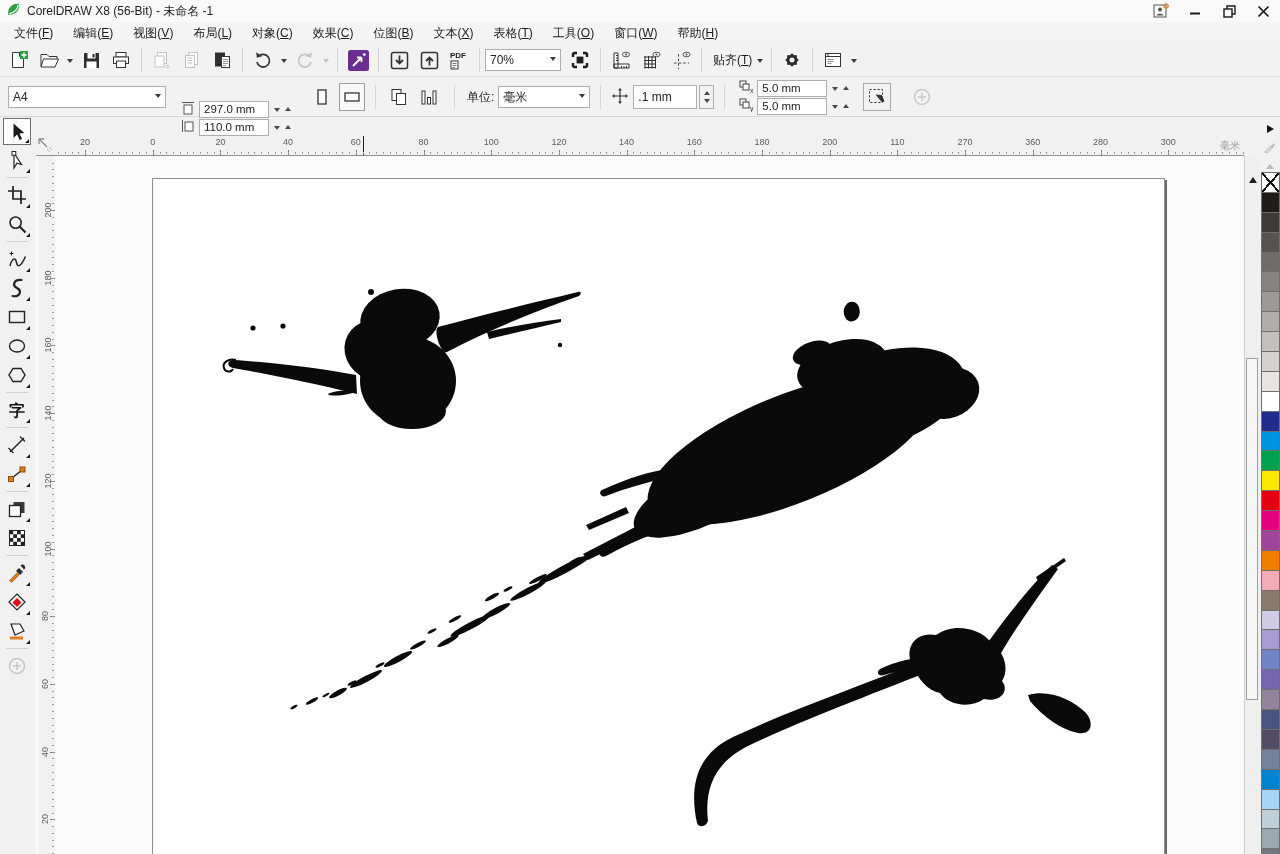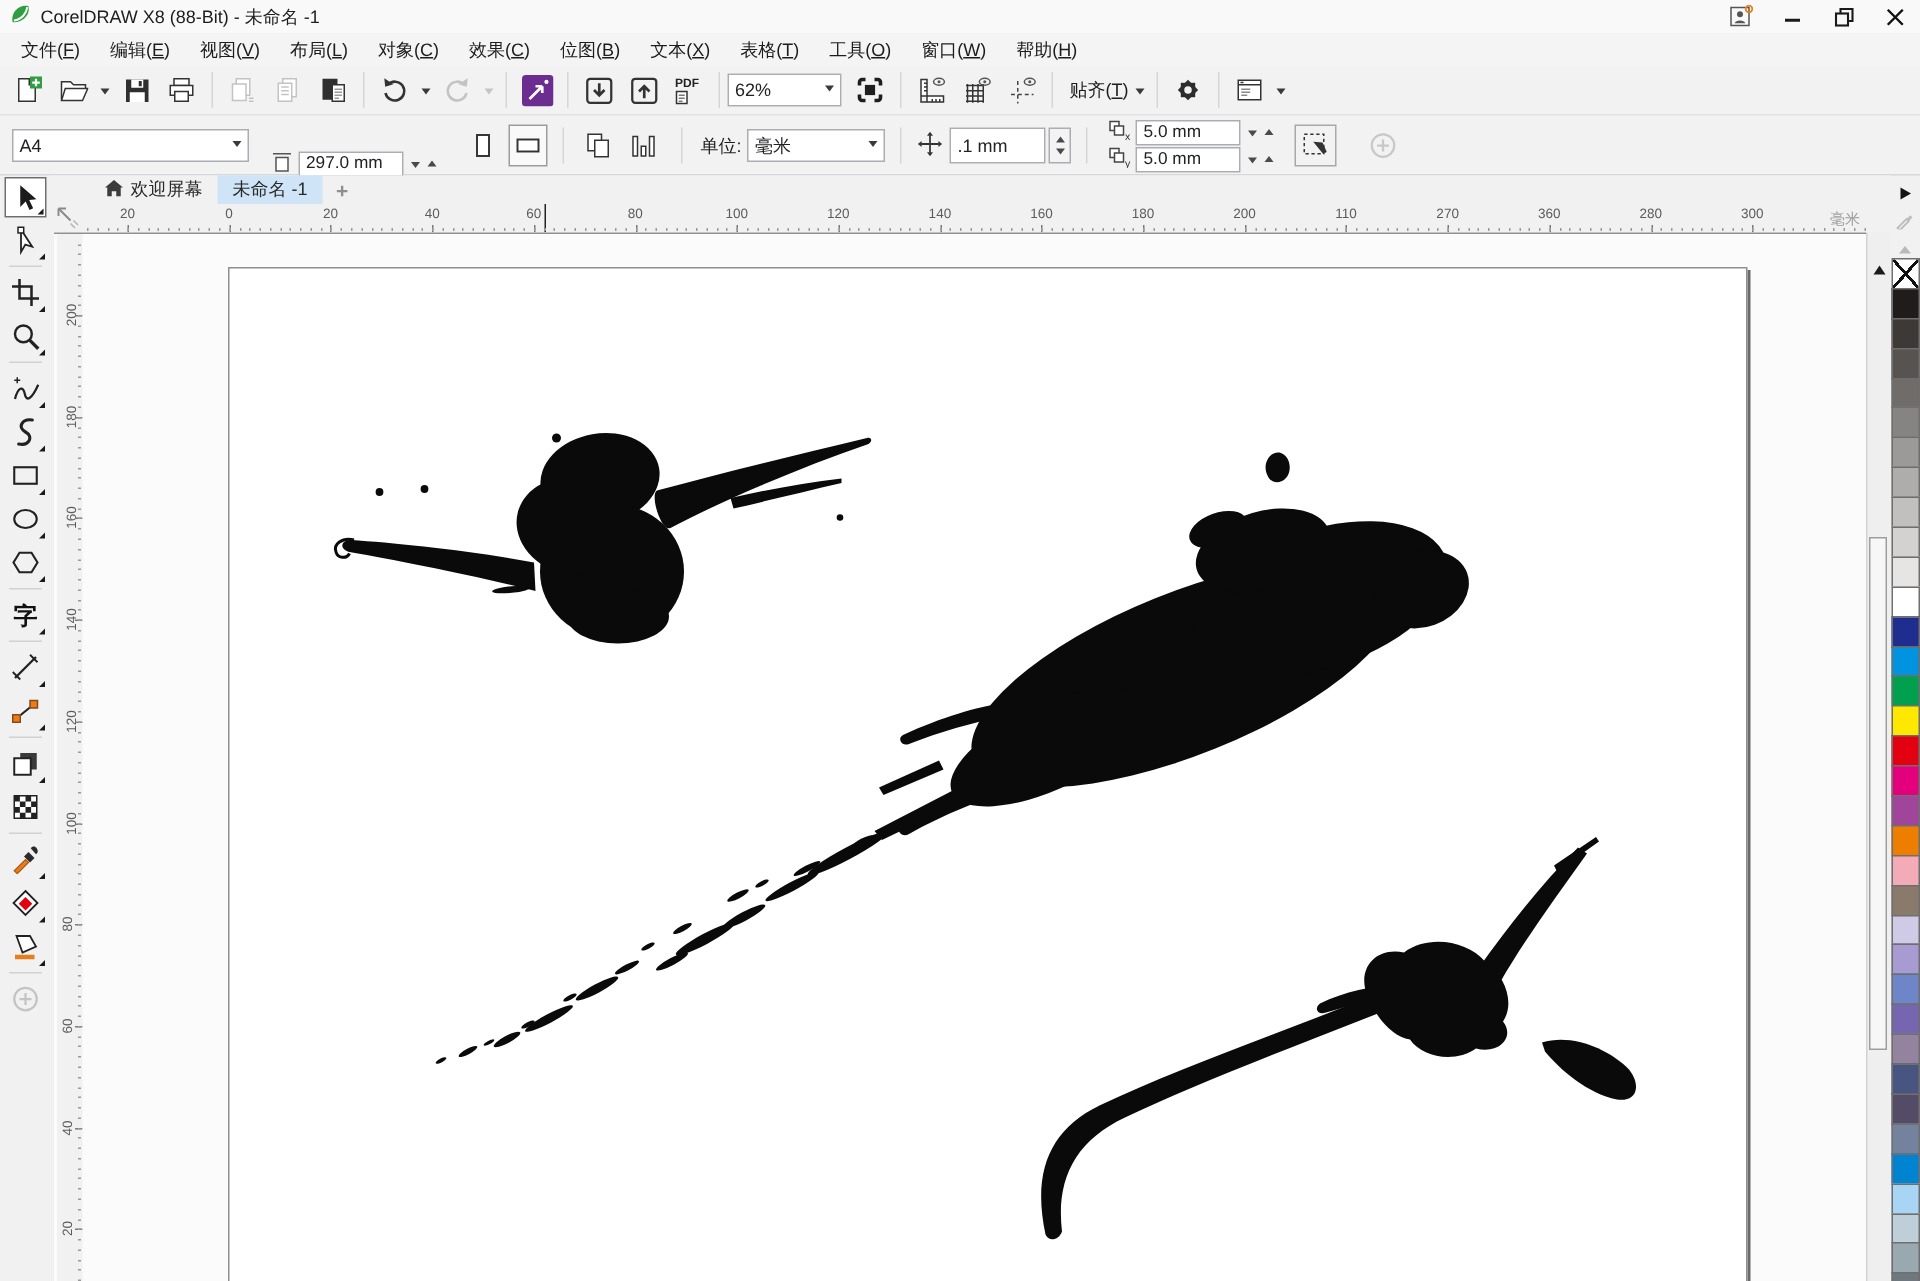--- a/index.html
+++ b/index.html
@@ -102,21 +102,21 @@
 
 <div class="app">
 
   <div class="titlebar">
     <span class="applogo">
       <svg width="15" height="15" viewBox="0 0 16 16">
           <path d="M2.5 13.5C1 6 8 .5 13.8 2.2 15.4 8 10 14.6 2.5 13.5Z" fill="#2f9e41"></path>
           <path d="M3.5 12.5C9.5 11.5 12.5 7 13 3" stroke="#fff" stroke-width="1.4" fill="none"></path>
         </svg>
     </span>
-    <span class="title-text">CorelDRAW X8 (88-Bit) - 未命名 -1</span>
+    <span class="title-text">CorelDRAW X8 (56-Bit) - 未命名 -1</span>
     <div class="wincontrols">
       <span class="winbtn">
         <svg width="16" height="16" viewBox="0 0 16 16">
             <rect x="1" y="2" width="12" height="12" fill="none" stroke="#555"></rect>
             <circle cx="7" cy="6.5" r="2" fill="#555"></circle>
             <path d="M3.5 12.5c.5-2.5 6.5-2.5 7 0z" fill="#555"></path>
             <circle cx="13" cy="3" r="2.2" fill="none" stroke="#e8821e" stroke-width="1.2"></circle>
           </svg>
       </span>
       <span class="winbtn">
@@ -250,21 +250,21 @@
     </span>
     <span class="tbtn">
       <svg width="22" height="22" viewBox="0 0 22 22">
           <text x="2" y="9" font-size="8" font-weight="bold" fill="#222">PDF</text>
           <rect x="3" y="12" width="7" height="8" fill="#fff" stroke="#333"></rect>
           <path d="M4.5 14.5h4M4.5 16.5h4M4.5 18.5h2.5" stroke="#777"></path>
         </svg>
     </span>
     <span class="tsep"></span>
     <span class="combo" style="width:76px;">
-      <span class="cc">62%</span>
+      <span class="cc">70%</span>
       <span class="car-d" style="margin-top:1px;"></span>
     </span>
     <span class="tbtn" style="margin-left:6px;">
       <svg width="20" height="20" viewBox="0 0 20 20">
           <path d="M3 7V4.8A1.8 1.8 0 0 1 4.8 3H7M13 3h2.2A1.8 1.8 0 0 1 17 4.8V7M17 13v2.2a1.8 1.8 0 0 1-1.8 1.8H13M7 17H4.8A1.8 1.8 0 0 1 3 15.2V13" stroke="#1e1e1e" stroke-width="2.4" fill="none"></path>
           <rect x="6.6" y="6.6" width="6.8" height="6.8" fill="#1e1e1e"></rect>
         </svg>
     </span>
     <span class="tsep"></span>
     <span class="tbtn">
@@ -539,34 +539,20 @@
         </div>
         <div class="toolsep"></div>
         <div class="tool">
           <svg width="20" height="20" viewBox="0 0 20 20">
             <circle cx="10" cy="10" r="7.5" fill="none" stroke="#c4c4c4" stroke-width="1.5"></circle>
             <path d="M10 6v8M6 10h8" stroke="#c4c4c4" stroke-width="1.5"></path>
           </svg>
         </div>
       </div>
 
-    <div class="tabbar">
-      <div class="tab">
-        <span class="homeicon">
-          <svg width="12" height="11" viewBox="0 0 12 11">
-              <path d="M6 0L0 5h1.5v6h3V7.5h3V11h3V5H12z" fill="#3c3c3c"></path>
-            </svg>
-        </span>
-        <span>欢迎屏幕</span>
-      </div>
-      <div class="tab active">
-        <span>未命名 -1</span>
-      </div>
-      <div class="newtab">+</div>
-    </div>
 
     <div class="rcorner">
       <svg width="18" height="19" viewBox="0 0 18 19">
           <path d="M3 3l8 8" stroke="#8a8a8a" stroke-width="1.3"></path>
           <path d="M3 3h5M3 3v5" stroke="#8a8a8a" stroke-width="1.3" fill="none"></path>
           <path d="M11 13l3 3M13 11l3 3" stroke="#b5b5b5"></path>
         </svg>
     </div>
 
     <div class="hruler" id="hruler">

